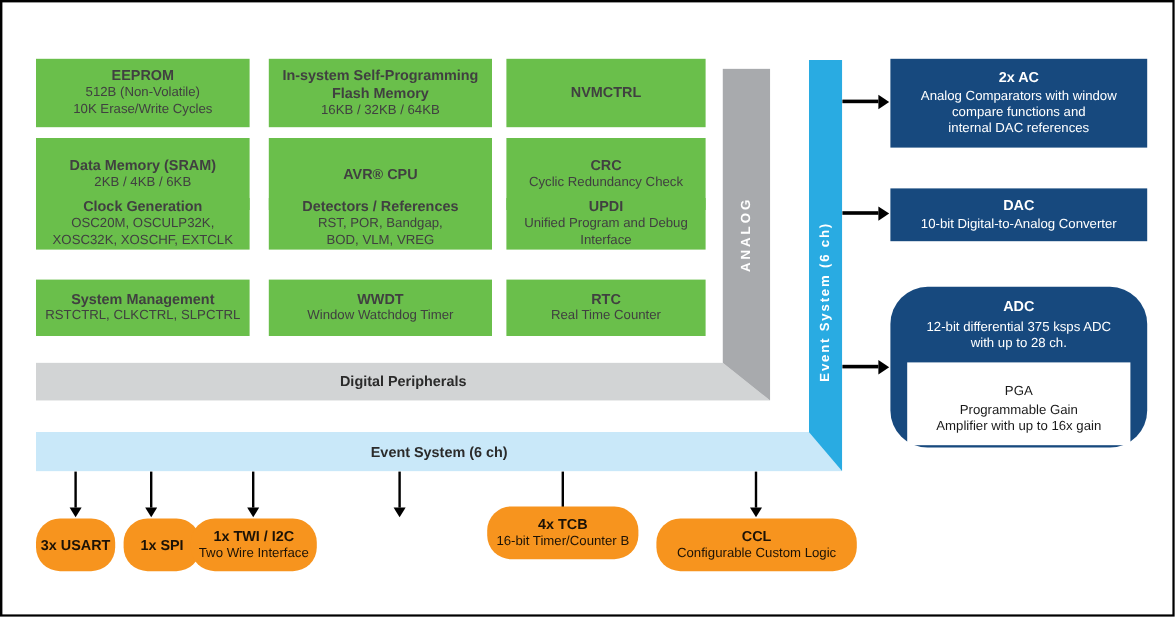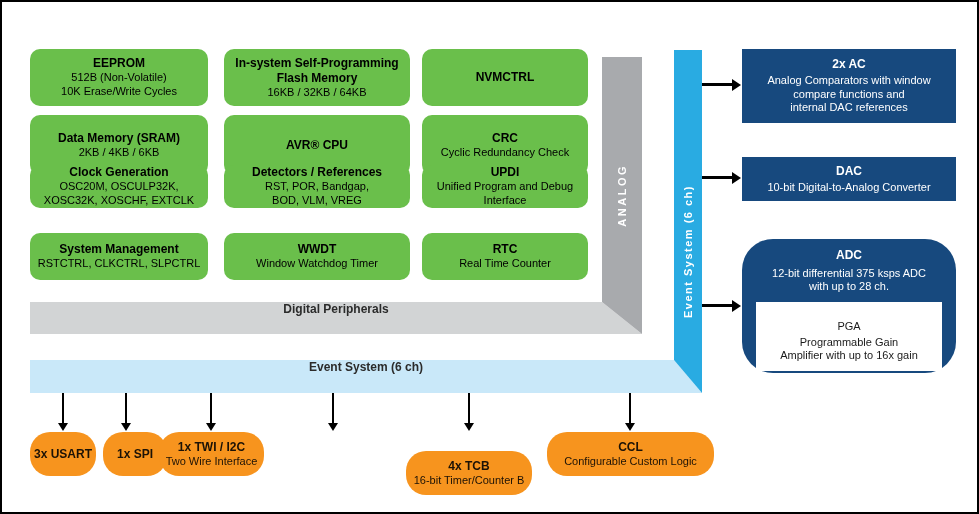--- a/index.html
+++ b/index.html
@@ -21,37 +21,38 @@
     display: flex;
     flex-direction: column;
     align-items: center;
     justify-content: center;
     text-align: center;
     padding: 2px 4px;
   }
   .btitle { font-weight: bold; font-size: 12px; line-height: 1.25; white-space: pre-line; }
   .bbody  { font-size: 11px; line-height: 1.25; white-space: pre-line; }
 
-  .green  { background: #6abf4b; color: #000000; border-radius: 10px; }
+  .green  { background: #6abf4b; color: #404040; }
   .orange { background: #f7941e; color: #1c1206; border-radius: 20px; }
   .navy   { background: #17497e; color: #ffffff; }
 
   
   .col1 { left: 28px;  width: 178px; }
   .col2 { left: 222px; width: 186px; }
   .col3 { left: 420px; width: 166px; }
   .row1 { top: 47px;  height: 57px; }
   .row2 { top: 113px; height: 60px; }
   .row3 { top: 163px; height: 43px; }
   .row4 { top: 231px; height: 47px; }
 
   
   .hbar {
     position: absolute;
     display: flex;
+    align-items: center;
     justify-content: center;
     font-weight: bold;
     font-size: 12px;
     color: #2b2b2b;
   }
   #digital-bar {
     left: 28px; top: 300px; width: 612px; height: 32px;
     background: #d2d4d5;
     clip-path: polygon(0 0, calc(100% - 40px) 0, 100% 100%, 0 100%);
   }
@@ -226,21 +227,21 @@
   <div class="blk orange" style="left:28px;top:430px;width:66px;height:44px">
     <div class="btitle">3x USART</div>
   </div>
   <div class="blk orange" style="left:101px;top:430px;width:64px;height:44px">
     <div class="btitle">1x SPI</div>
   </div>
   <div class="blk orange" style="left:157px;top:430px;width:105px;height:44px">
     <div class="btitle">1x TWI / I2C</div>
     <div class="bbody">Two Wire Interface</div>
   </div>
-  <div class="blk orange" style="left:404px;top:449px;width:126px;height:44px">
+  <div class="blk orange" style="left:404px;top:420px;width:126px;height:44px">
     <div class="btitle">4x TCB</div>
     <div class="bbody">16-bit Timer/Counter B</div>
   </div>
   <div class="blk orange" style="left:545px;top:430px;width:167px;height:44px">
     <div class="btitle">CCL</div>
     <div class="bbody">Configurable Custom Logic</div>
   </div>
 
   <div class="blk navy" style="left:740px;top:47px;width:214px;height:74px">
     <div class="btitle">2x AC</div>

